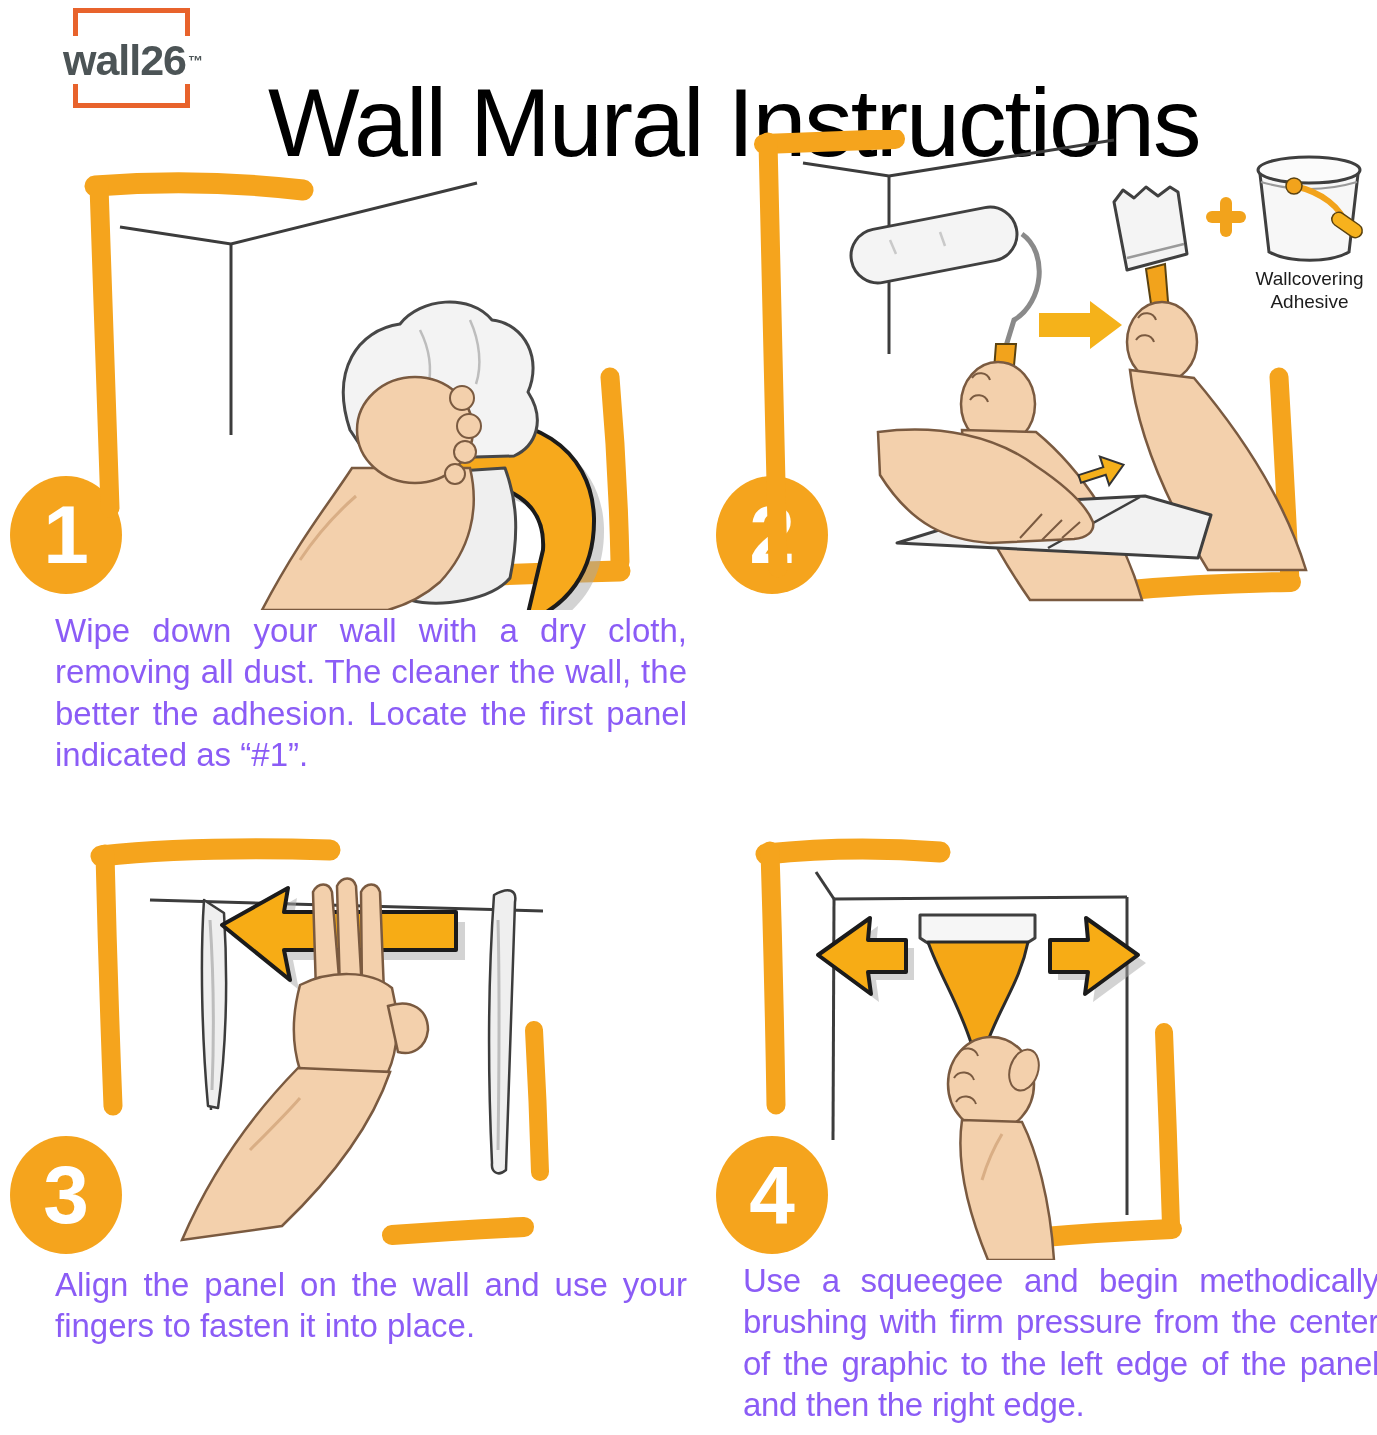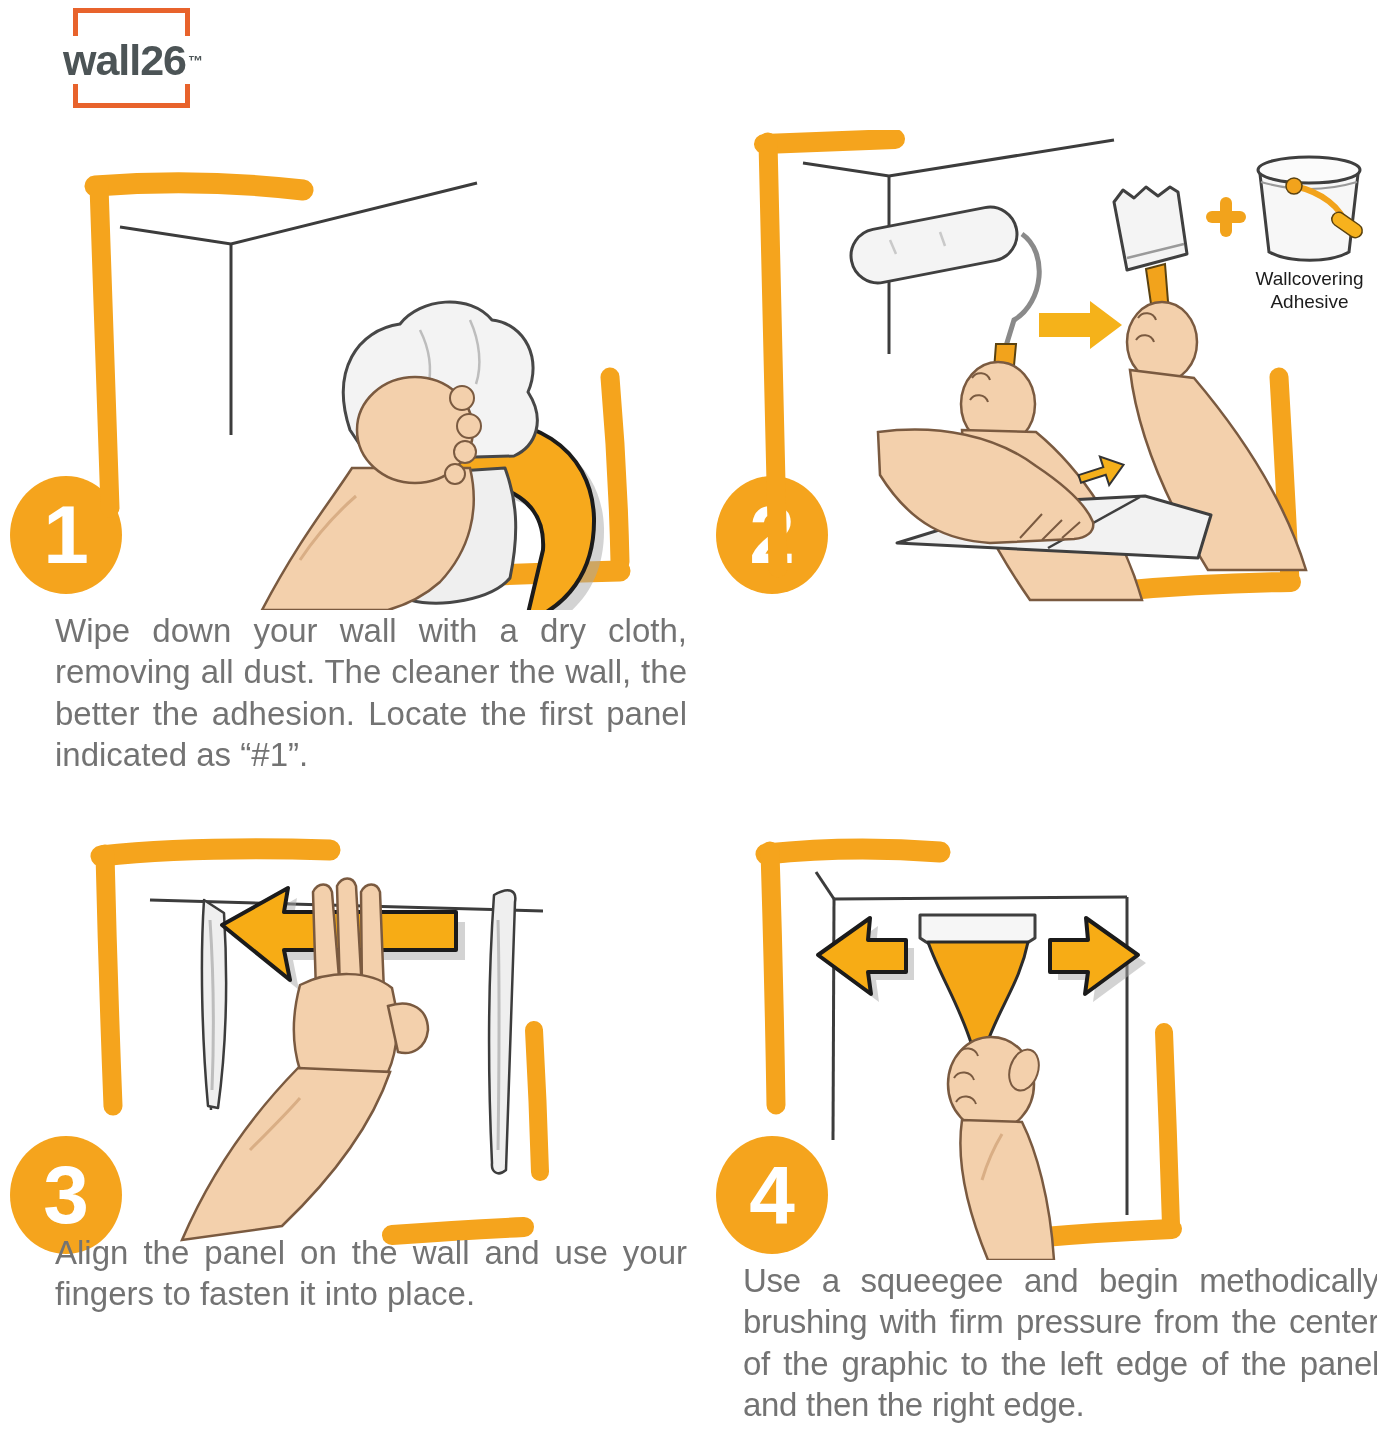--- a/index.html
+++ b/index.html
@@ -37,39 +37,40 @@
   .illus.q1{left:0;top:130px;}
   .illus.q2{left:690px;top:130px;}
   .illus.q3{left:0;top:820px;}
   .illus.q4{left:690px;top:820px;}
   .bucket-label{
     position:absolute;left:1237px;top:267px;width:145px;
     font-size:19px;line-height:1.22;color:#1c1c1c;text-align:center;
   }
   
   .caption{
-    position:absolute;margin:0;color:#737373;
+    position:absolute;margin:0;color:#8b5cf6;
     font-size:33px;line-height:1.25;text-align:justify;
   }
   .caption.c1{left:55px;top:610px;width:632px;}
   .caption.c2{left:743px;top:602px;width:634px;letter-spacing:-0.3px;}
-  .caption.c3{left:55px;top:1232px;width:632px;}
+  .caption.c3{left:55px;top:1264px;width:632px;}
   .caption.c4{left:743px;top:1260px;width:636px;letter-spacing:-0.3px;}
   svg{display:block;}
 </style>
 </head>
 <body>
 
 <div class="canvas">
 
   <div class="logo-box"></div>
   <div class="logo-text">
     <span>wall26</span>
       <span class="logo-tm">™</span>
   </div>
+  <h1 class="page-title">Wall Mural Instructions</h1>
 
   <div class="badge b1">
       <span>1</span>
     </div>
   <div class="badge b2">
       <span>2</span>
     </div>
   <div class="badge b3">
       <span>3</span>
     </div>

